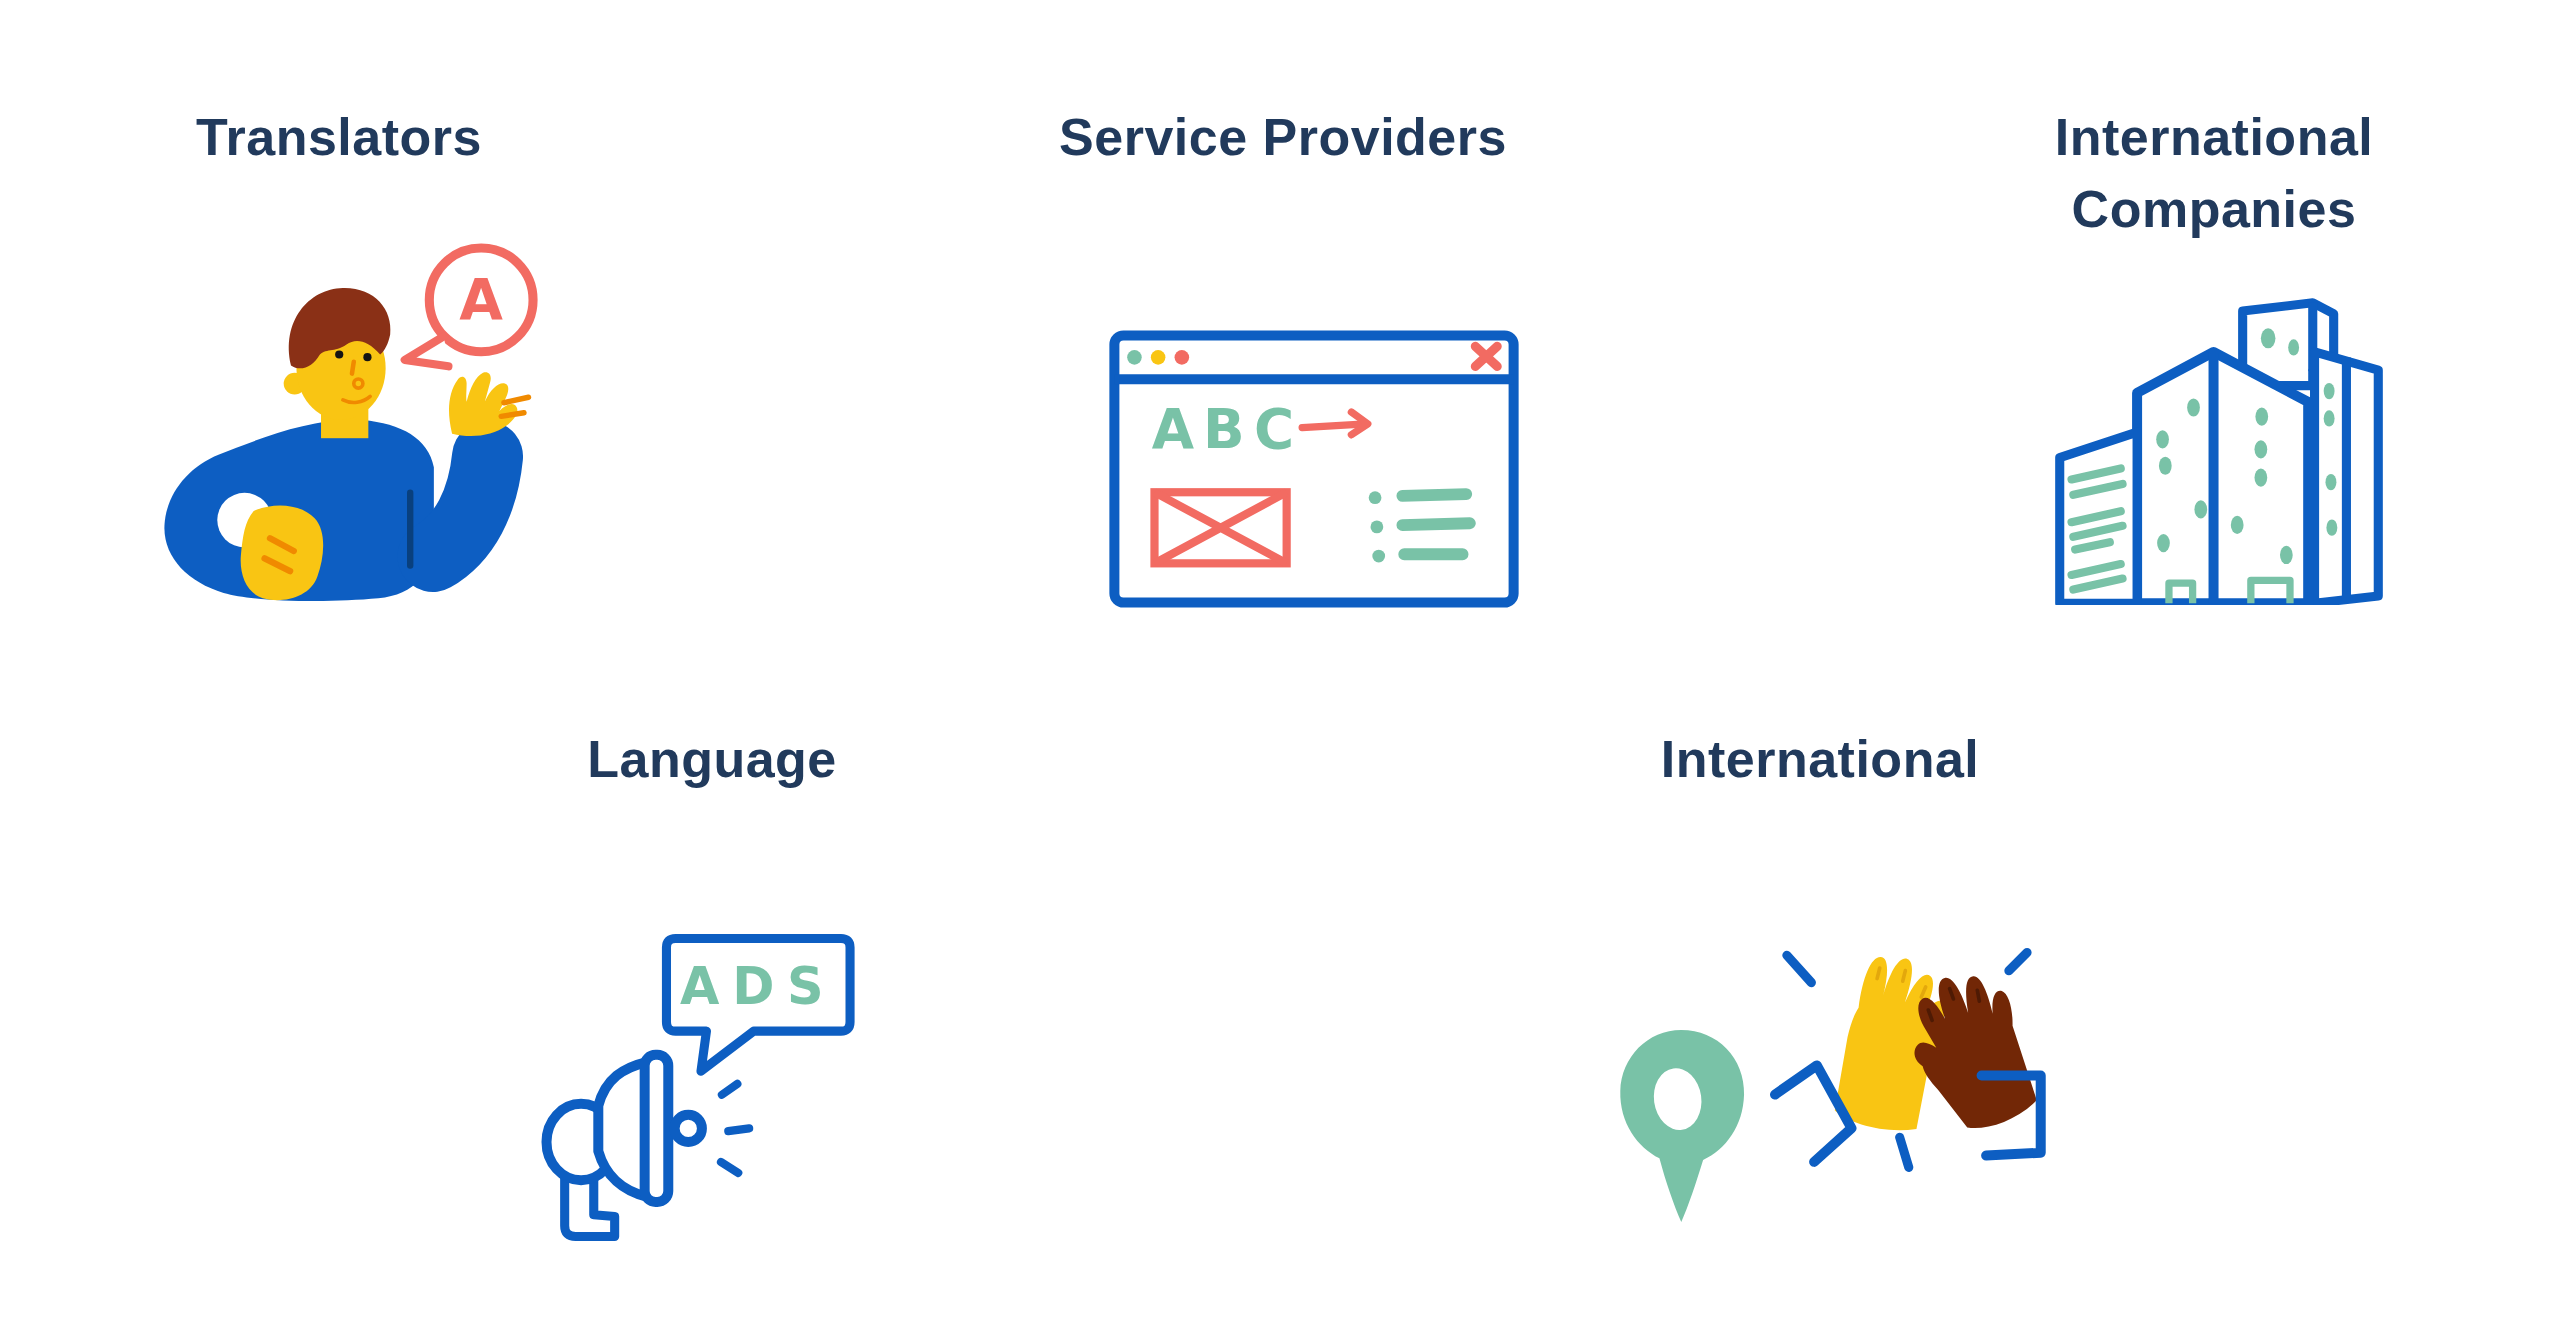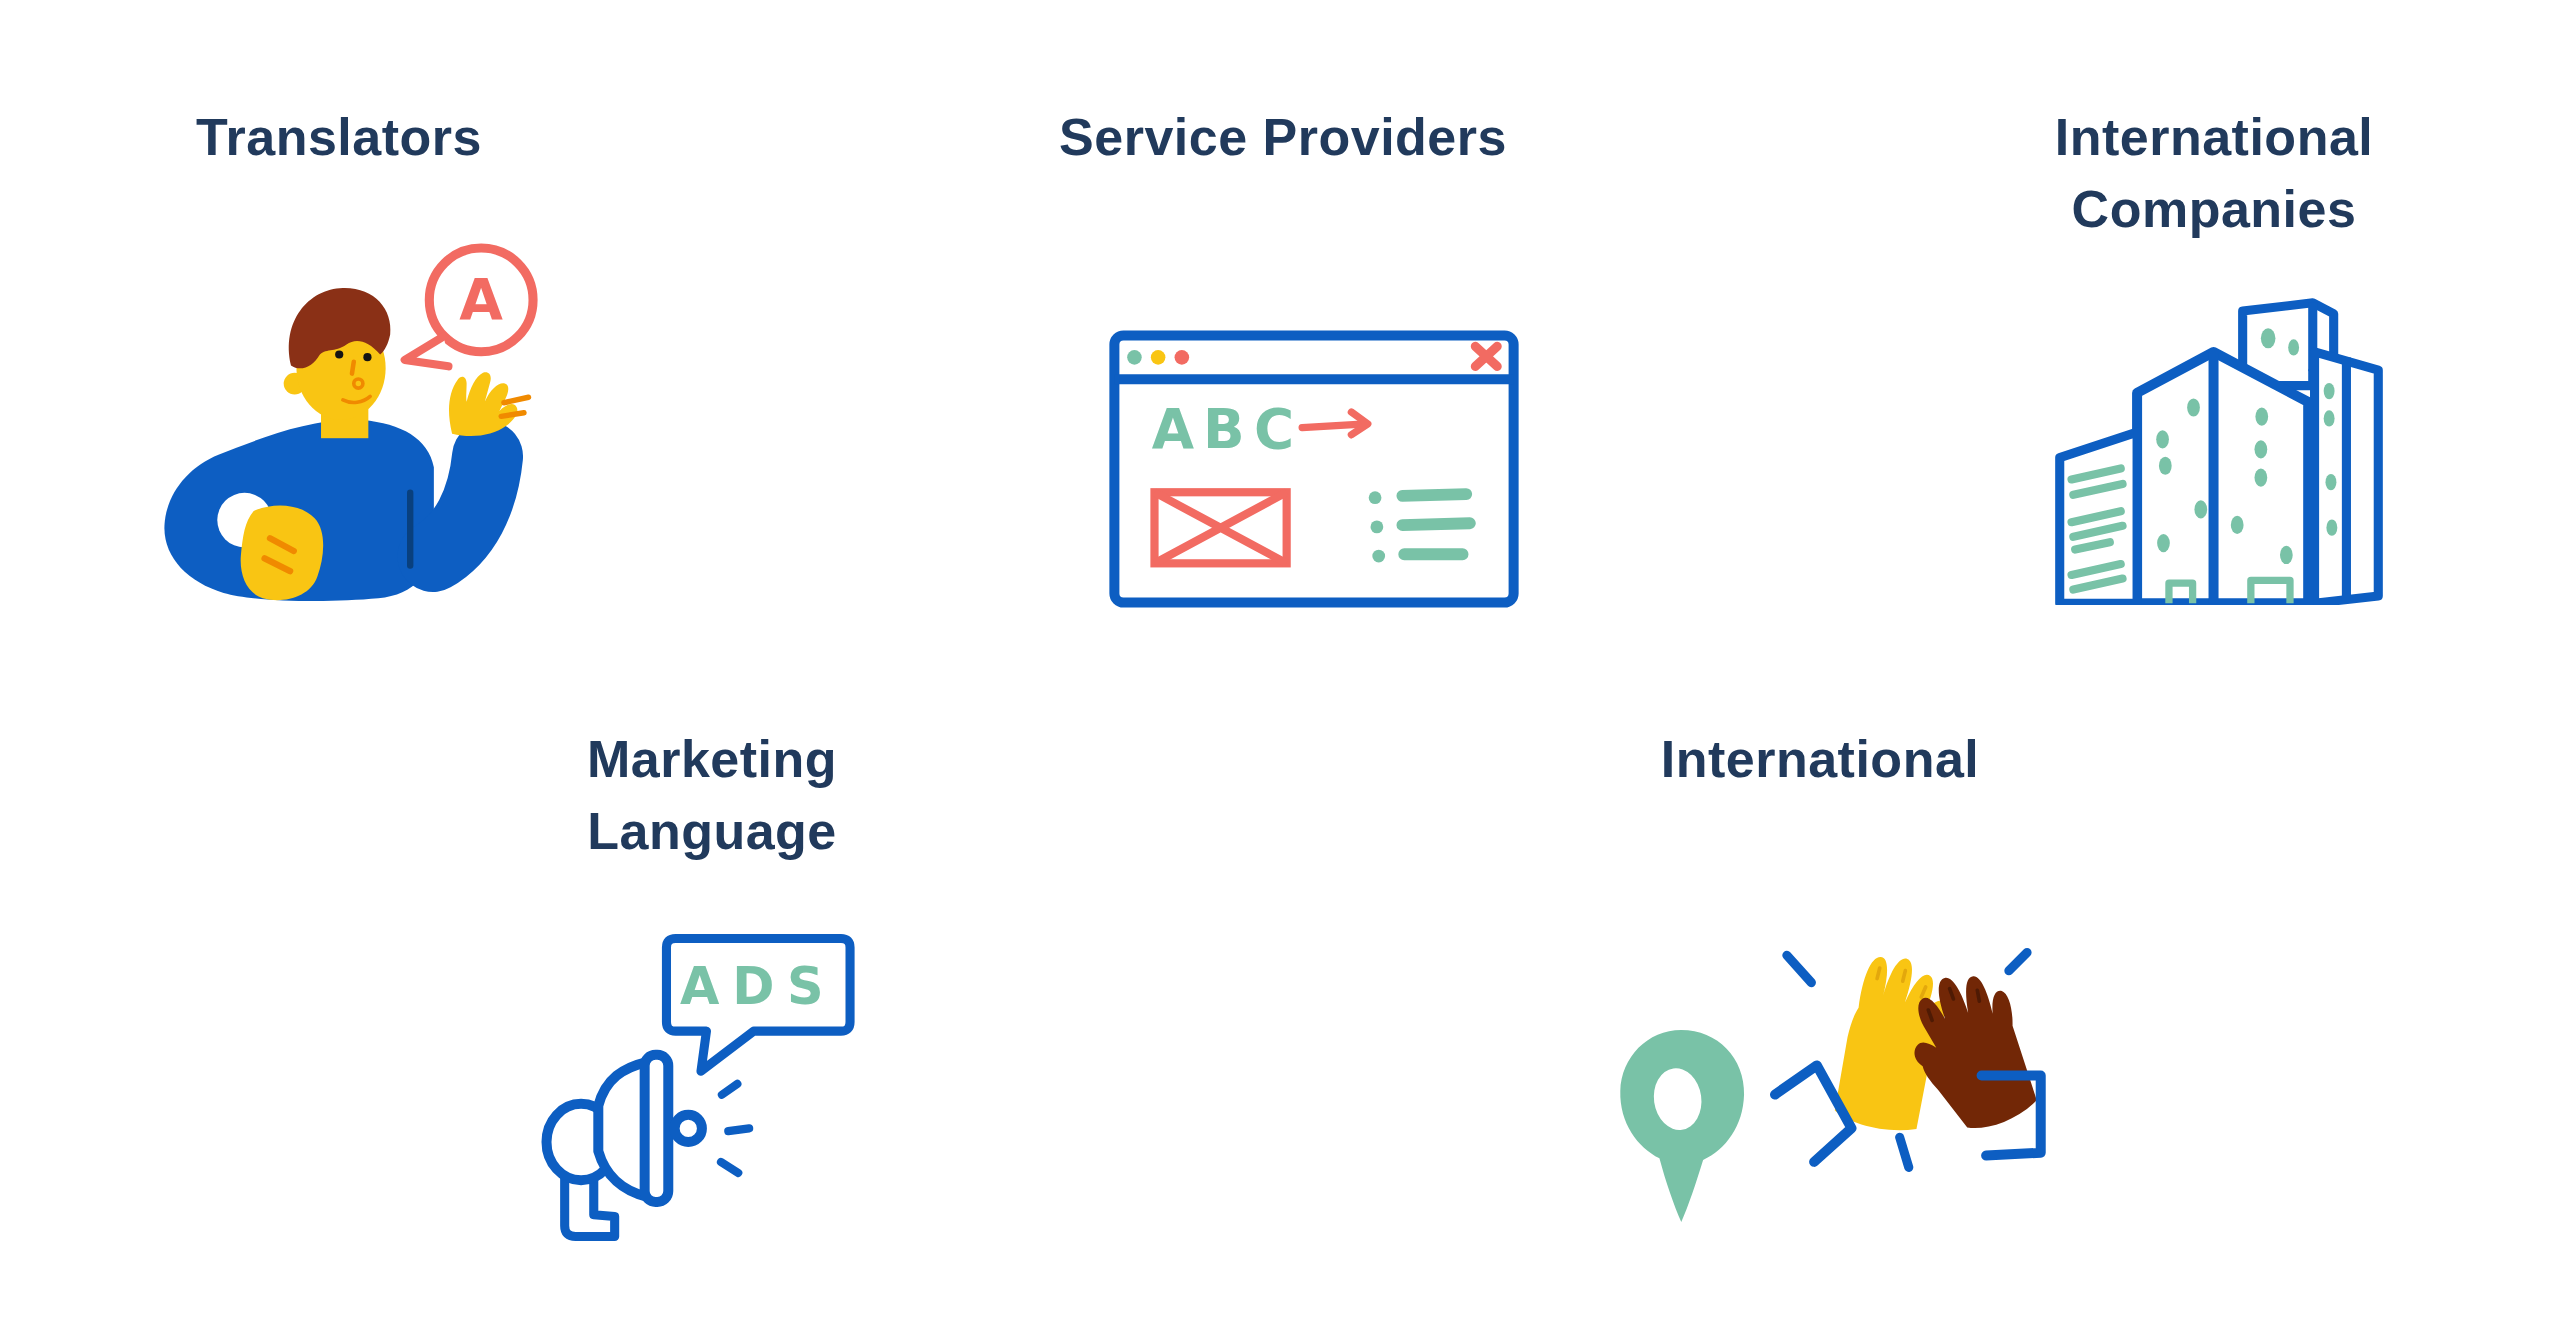--- a/index.html
+++ b/index.html
@@ -161,21 +161,20 @@
       <g>
         <path class="f-white s-blue" stroke-width="10" stroke-linejoin="round" d="M5,183 L90,155 L90,343 L5,343 Z"></path>
         <g>
           <path class="nf s-teal" stroke-width="9" stroke-linecap="round" d="M18,207 L72,195 M20,224 L74,212 M18,254 L72,242 M20,270 L74,258 M22,284 L60,276 M18,312 L72,300 M20,328 L74,316"></path>
         </g>
       </g>
     </svg>
   </div>
 
   <h2 class="card-title" style="left:439px;top:723px;">
-    <span class="t-line">Marketing</span>
     <span class="t-line">Language</span>
   </h2>
   <div class="illus" style="left:537px;top:933px;width:328px;height:309px;">
     <svg viewBox="0 0 360 340">
       <g>
         <path class="f-white s-blue" stroke-width="10" stroke-linejoin="round" d="M186,108 L152,108 Q142,108 142,98 L142,16 Q142,6 152,6 L334,6 Q344,6 344,16 L344,98 Q344,108 334,108 L238,108 L180,152 Z"></path>
         <text x="243" y="78" font-size="56" letter-spacing="14" text-anchor="middle" class="txt-teal">ADS</text>
       </g>
       <g>
         <path class="f-white s-blue" stroke-width="10" stroke-linejoin="round" d="M30,250 L30,322 Q30,334 42,334 L85,334 L85,312 L62,310 L62,250 Z"></path>

